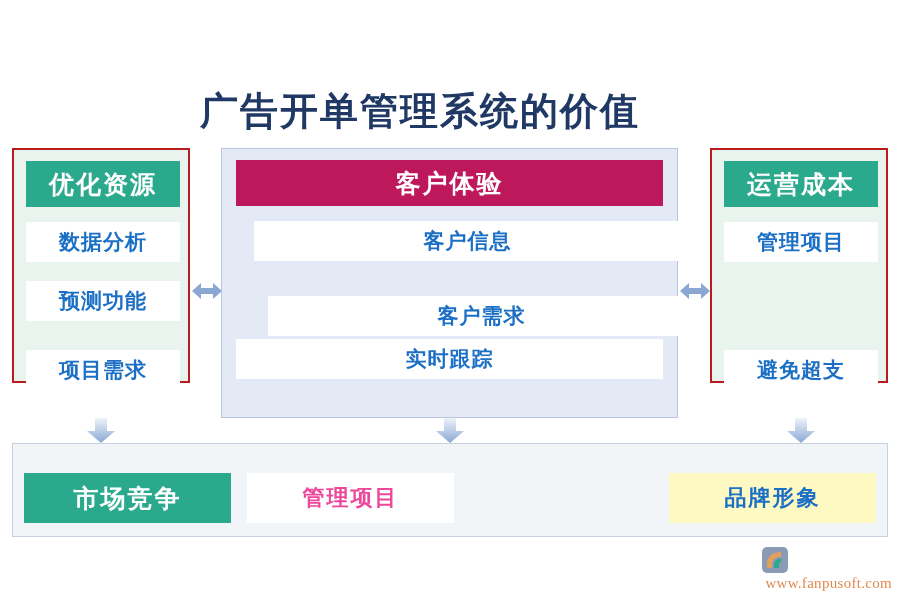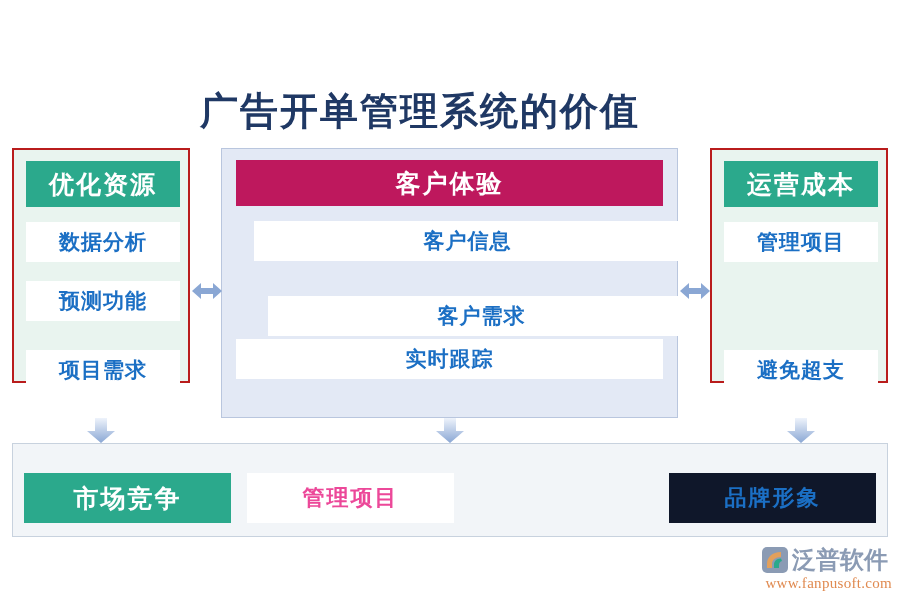--- a/index.html
+++ b/index.html
@@ -180,21 +180,21 @@
   .bottom-chip.b2 {
     left: 443px;
     width: 207px;
     background: #ffffff;
     color: #1b6fc4;
     font-size: 22px;
   }
   .bottom-chip.b3 {
     left: 656px;
     width: 207px;
-    background: #0f172a;
+    background: #fef9c3;
     color: #1b6fc4;
     font-size: 22px;
   }
 
   
   .logo {
     position: absolute;
     left: 762px;
     top: 546px;
     width: 130px;
@@ -309,16 +309,15 @@
 
 <div class="logo">
   <div class="logo-row">
     <span class="logo-mark">
       <svg viewBox="0 0 26 26" width="26" height="26">
         <rect x="0" y="0" width="26" height="26" rx="5" fill="#8b9bb4"></rect>
         <path d="M19 5 C10 5 5 10 5 17 L5 21 L10 21 L10 17 C10 13 13.5 10 19 10 Z" fill="#e3a05c"></path>
         <path d="M19 11.5 C14.5 11.8 12 14 12 17.5 L12 21 L17 21 L17 18 C17 16 18 14.5 20 14 Z" fill="#2ba98c"></path>
       </svg>
     </span>
-    <span class="logo-name">泛普软件</span>
   </div>
   <div class="logo-url">www.fanpusoft.com</div>
 </div>
 
 </body></html>

